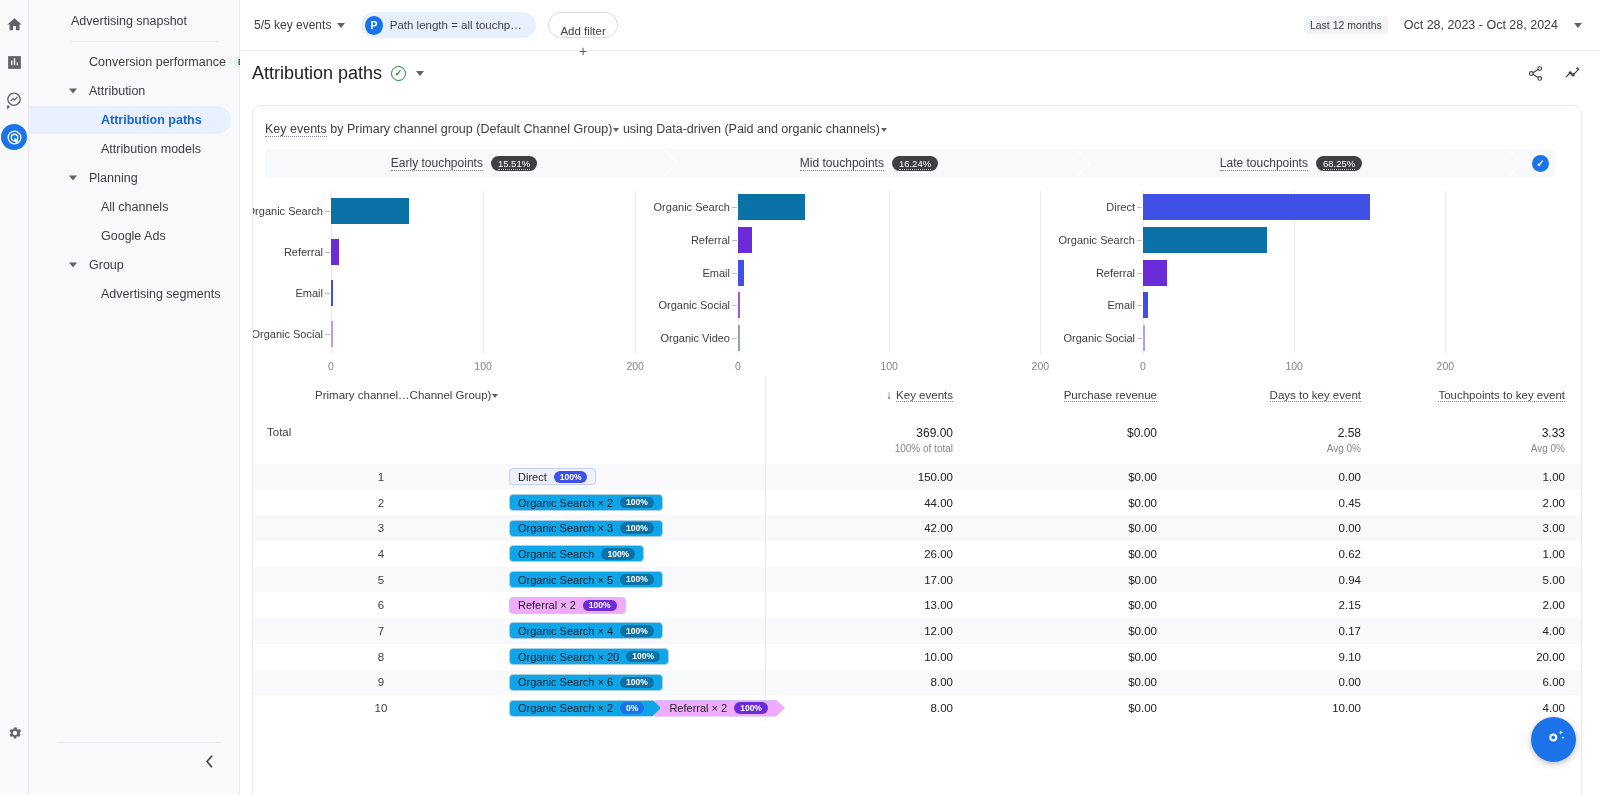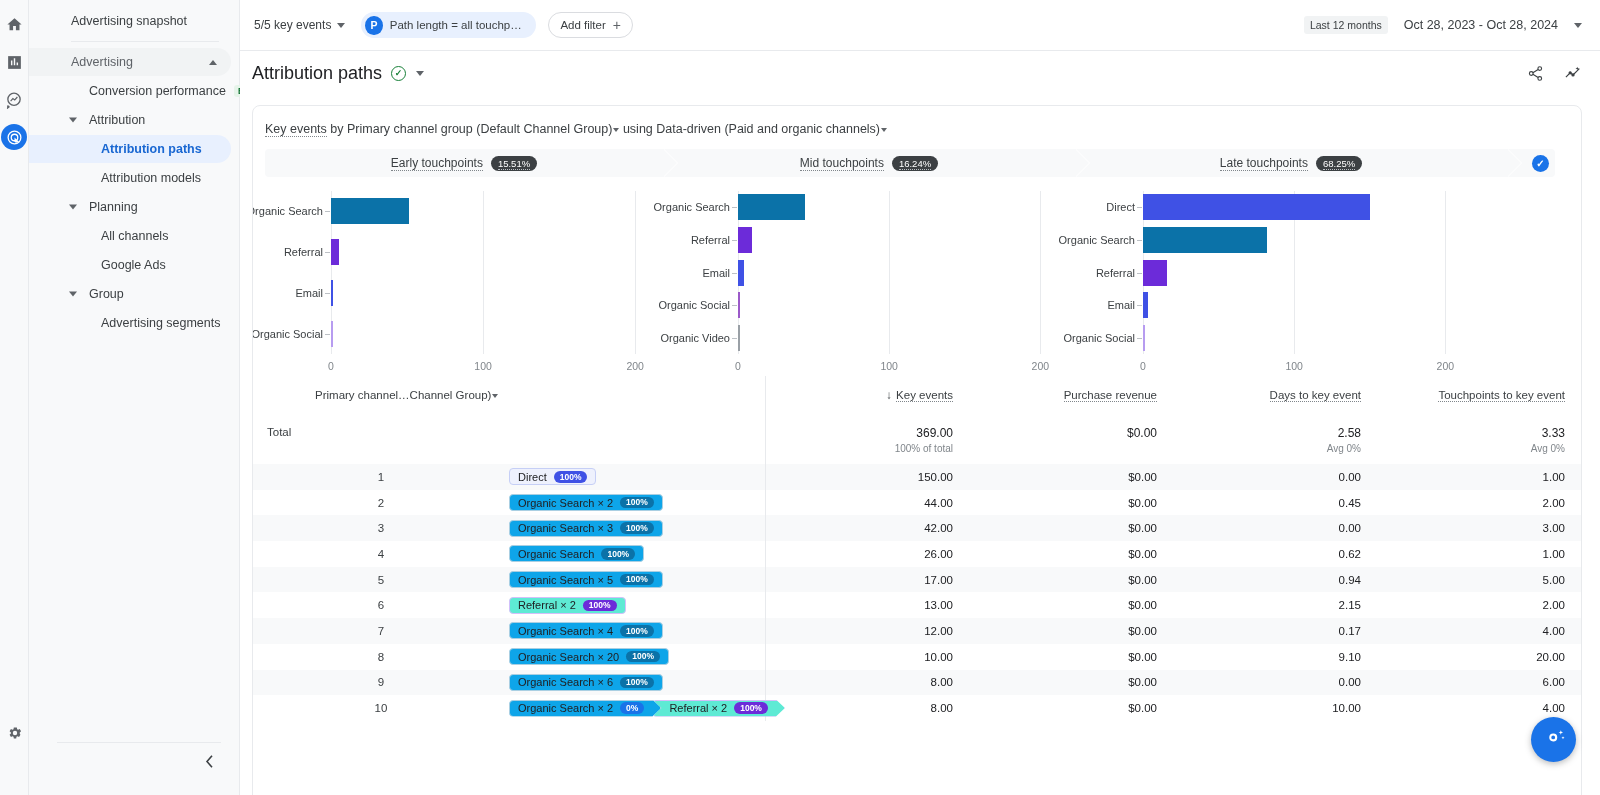--- a/index.html
+++ b/index.html
@@ -138,21 +138,21 @@
     background: #1a73e8; color: #fff;
     font-size: 10.5px; font-weight: bold;
     display: flex; align-items: center; justify-content: center;
   }
   .filter-chip-text { overflow: hidden; text-overflow: ellipsis; white-space: nowrap; }
   .add-filter {
     display: flex; align-items: center; gap: 7px;
     border: 1px solid #dadce0; border-radius: 14px;
     height: 26px; padding: 12px 11px;
     font-size: 11.5px; color: #3c4043;
-    margin-left: 12px; cursor: pointer; background:#fff;
+    margin-left: 12px; cursor: pointer; background:#fff;flex-direction:column;
   }
   .plus-ico { font-size: 14px; color: #5f6368; line-height: 1; }
   .date-area { margin-left: auto; display: flex; align-items: center; gap: 16px; cursor: pointer; }
   .date-pill {
     background: #f1f3f4; color: #3c4043;
     font-size: 10.5px; border-radius: 3px; padding: 3px 6px;
   }
   .date-range { font-size: 12.5px; color: #3c4043; }
 
   
@@ -342,21 +342,21 @@
   }
   .chip-pct {
     color: #fff; font-size: 8.5px; font-weight: bold;
     border-radius: 8px; padding: 1.5px 6px; line-height: 1;
   }
   
   .ch-direct { background: #eef1fd; border-color: #c6cff6; color: #202124; }
   .ch-direct .chip-pct { background: #3f51e5; }
   .ch-organic { background: #0ea5e9; border-color: #aacfe2; color: #202124; }
   .ch-organic .chip-pct { background: #0b72a8; }
-  .ch-referral { background: #5eead4; border-color: #d2bffa; color: #202124; }
+  .ch-referral { background: #f0abfc; border-color: #d2bffa; color: #202124; }
   .ch-referral .chip-pct { background: #6c2bd9; }
   .ch-organic .chip-pct.zero { background: #1a73e8; }
   
   .chip-arrow {
     clip-path: polygon(0 0, calc(100% - 9px) 0, 100% 50%, calc(100% - 9px) 100%, 0 100%);
     padding-right: 16px;
   }
   .chip-notch {
     clip-path: polygon(0 0, calc(100% - 9px) 0, 100% 50%, calc(100% - 9px) 100%, 0 100%, 9px 50%);
     padding-left: 16px; padding-right: 16px;
@@ -410,24 +410,20 @@
         </svg>
     </div>
   </div>
 
   <div class="sidebar">
     <div class="nav-item nav-snapshot">
       <span>Advertising snapshot</span>
     </div>
     <div class="side-divider"></div>
 
-    <div class="nav-item nav-group">
-      <span>Advertising</span>
-      <span class="chev-up"></span>
-    </div>
 
     <div class="nav-item nav-sub">
       <span>Conversion performance</span>
       <span class="badge-beta">BETA</span>
     </div>
 
     <div class="nav-item nav-has-caret active-grey">
       <span class="caret"></span>
       <span>Attribution</span>
     </div>

